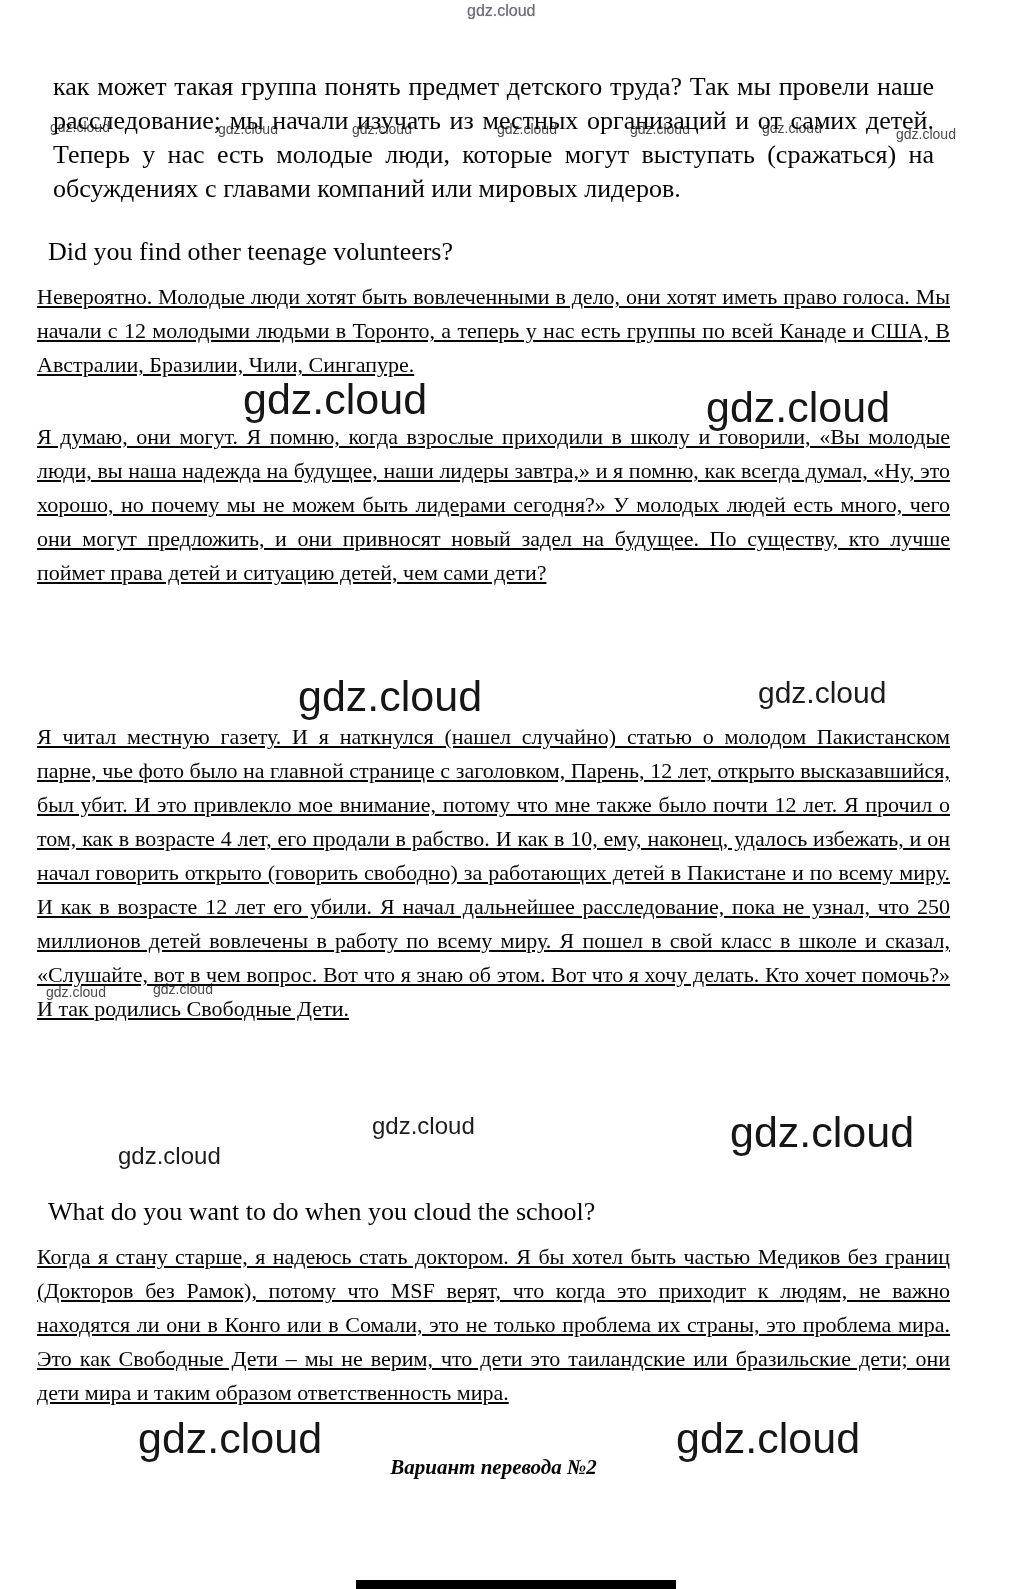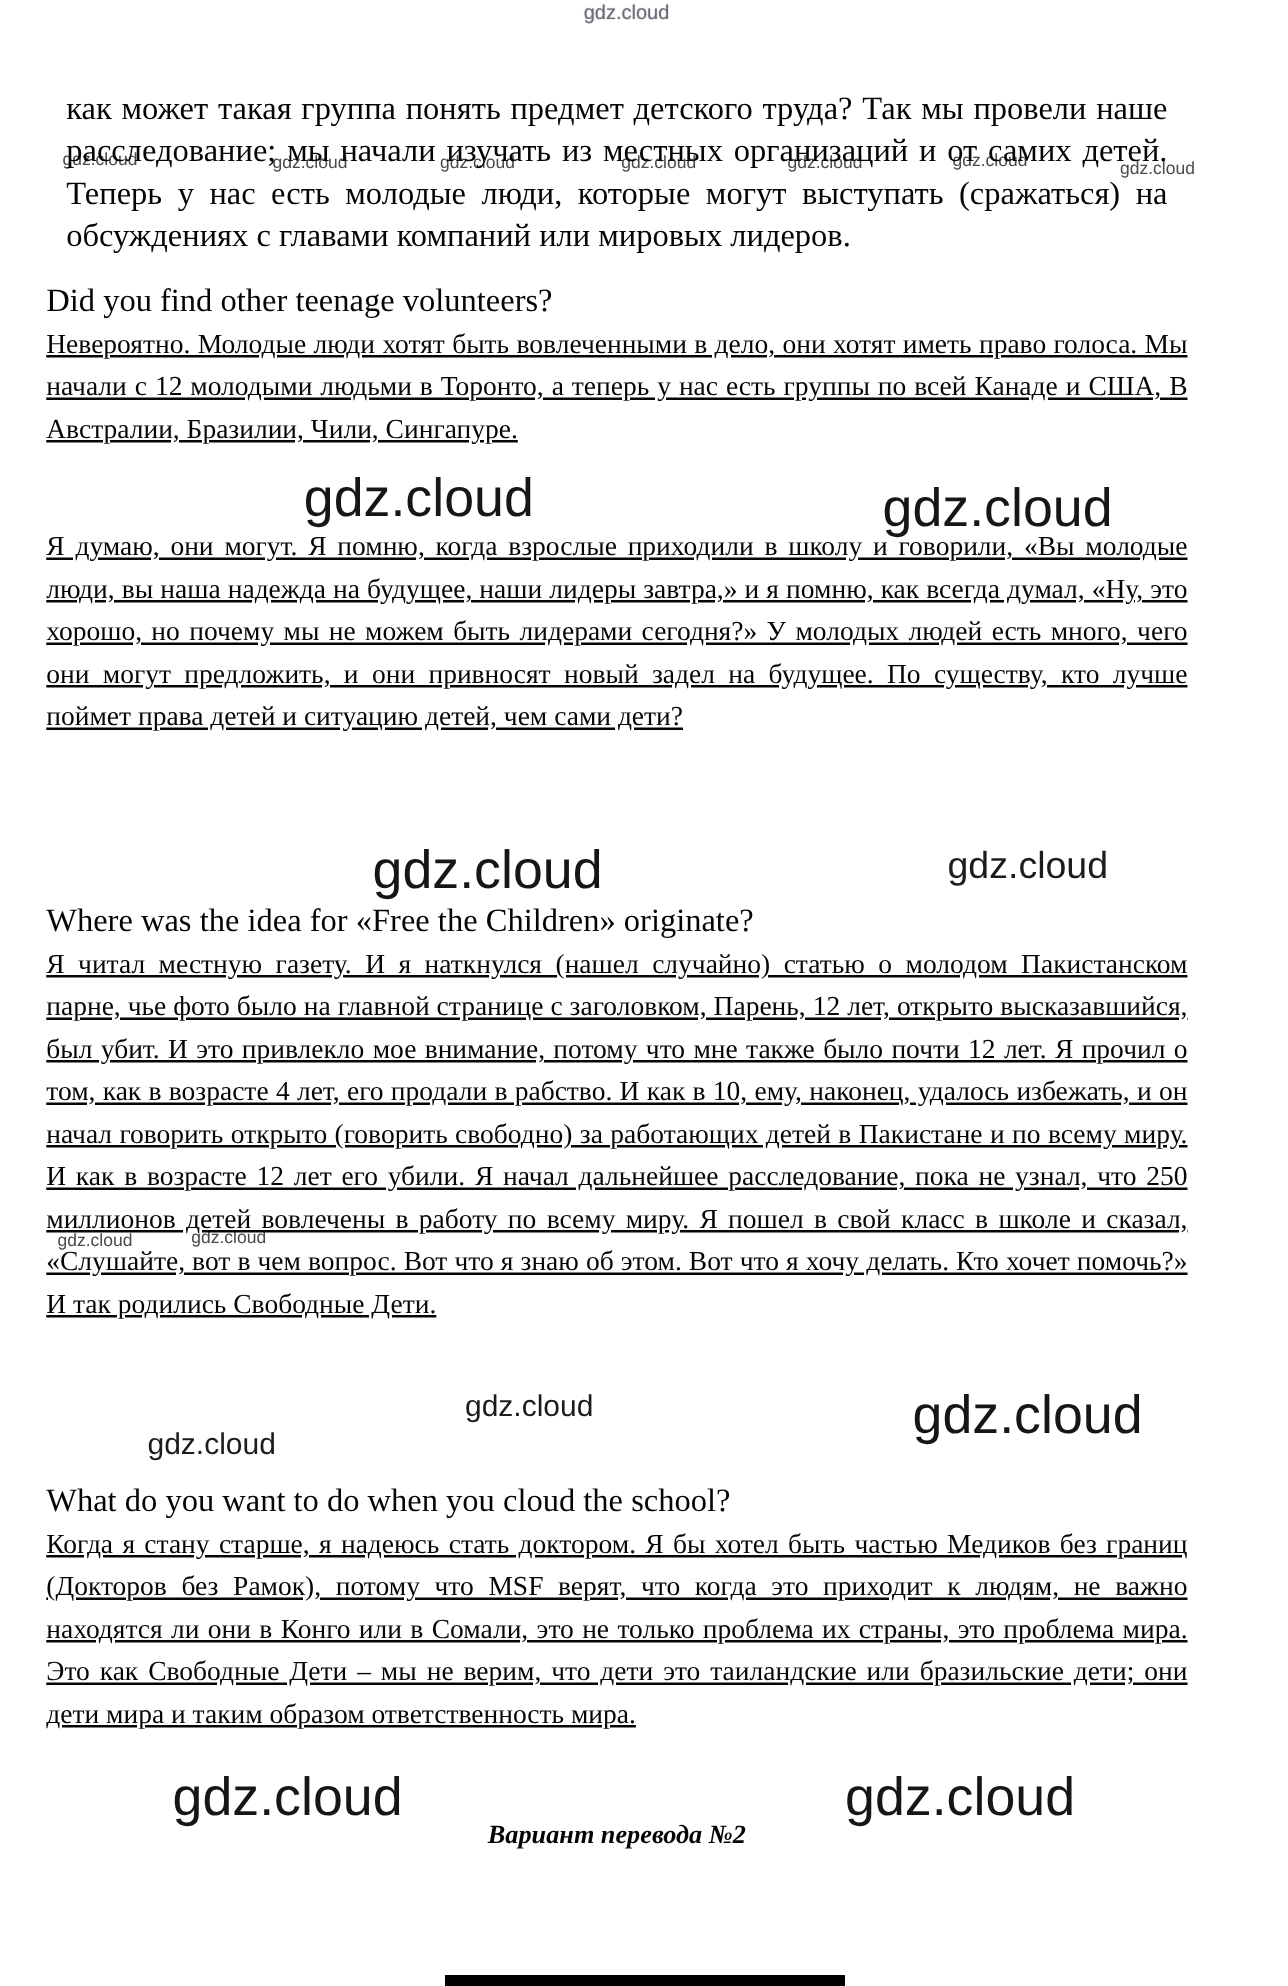--- a/index.html
+++ b/index.html
@@ -23,21 +23,21 @@
     width: 913px;
   }
   .para {
     margin: 16px;
     font-size: 26px;
     line-height: 34px;
     text-align: justify;
     color: #050505;
   }
   .question {
-    margin: 0;
+    margin: 11px;
     font-size: 26px;
     line-height: 34px;
     text-align: left;
     color: #050505;
   }
   .answer {
     margin: 0;
     font-size: 22px;
     line-height: 34px;
     text-align: justify;
@@ -130,21 +130,20 @@
   <div class="block" style="top:224px;">
     <p class="question">Did you find other teenage volunteers?</p>
     <p class="answer">Невероятно. Молодые люди хотят быть вовлеченными в дело, они хотят иметь право голоса. Мы начали с 12 молодыми людьми в Торонто, а теперь у нас есть группы по всей Канаде и США, В Австралии, Бразилии, Чили, Сингапуре.</p>
   </div>
 
   <div class="block" style="top:420px;">
     <p class="answer">Я думаю, они могут. Я помню, когда взрослые приходили в школу и говорили, «Вы молодые люди, вы наша надежда на будущее, наши лидеры завтра,» и я помню, как всегда думал, «Ну, это хорошо, но почему мы не можем быть лидерами сегодня?» У молодых людей есть много, чего они могут предложить, и они привносят новый задел на будущее. По существу, кто лучше поймет права детей и ситуацию детей, чем сами дети?</p>
   </div>
 
   <div class="block" style="top:720px;">
-    <p class="question">Where was the idea for «Free the Children» originate?</p>
     <p class="answer">Я читал местную газету. И я наткнулся (нашел случайно) статью о молодом Пакистанском парне, чье фото было на главной странице с заголовком, Парень, 12 лет, открыто высказавшийся, был убит. И это привлекло мое внимание, потому что мне также было почти 12 лет. Я прочил о том, как в возрасте 4 лет, его продали в рабство. И как в 10, ему, наконец, удалось избежать, и он начал говорить открыто (говорить свободно) за работающих детей в Пакистане и по всему миру. И как в возрасте 12 лет его убили. Я начал дальнейшее расследование, пока не узнал, что 250 миллионов детей вовлечены в работу по всему миру. Я пошел в свой класс в школе и сказал, «Слушайте, вот в чем вопрос. Вот что я знаю об этом. Вот что я хочу делать. Кто хочет помочь?» И так родились Свободные Дети.</p>
   </div>
 
   <div class="block" style="top:1184px;">
     <p class="question">What do you want to do when you cloud the school?</p>
     <p class="answer">Когда я стану старше, я надеюсь стать доктором. Я бы хотел быть частью Медиков без границ (Докторов без Рамок), потому что MSF верят, что когда это приходит к людям, не важно находятся ли они в Конго или в Сомали, это не только проблема их страны, это проблема мира. Это как Свободные Дети – мы не верим, что дети это таиландские или бразильские дети; они дети мира и таким образом ответственность мира.</p>
   </div>
 
   <div class="block" style="top:1450px;">
     <h3 class="variant-heading">Вариант перевода №2</h3>

